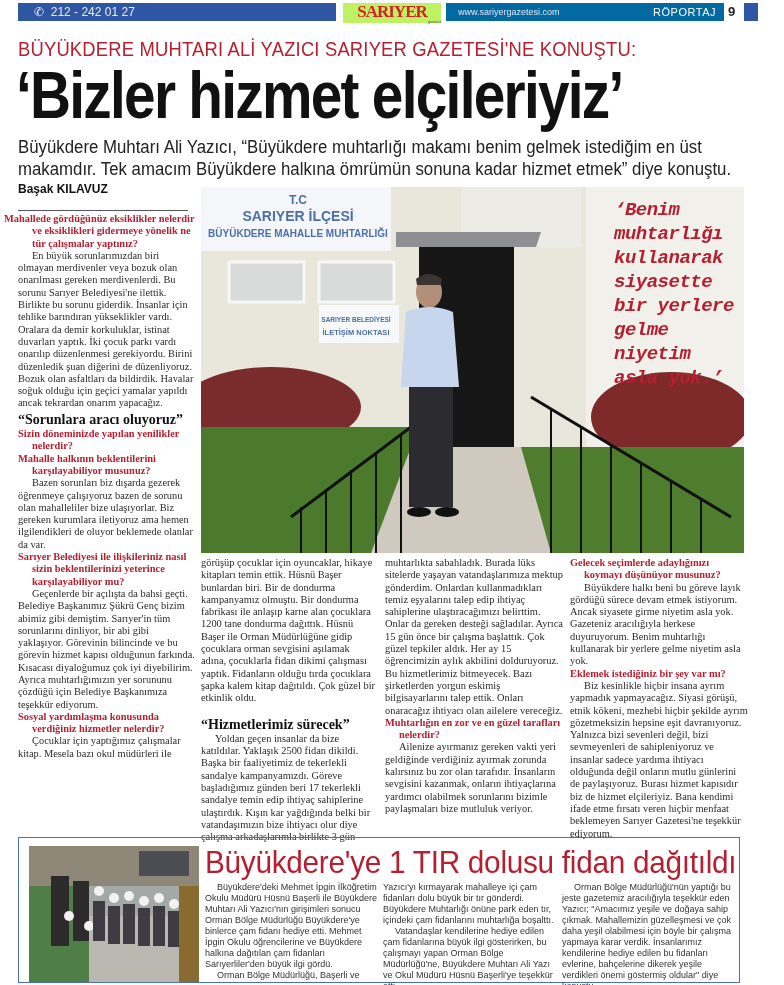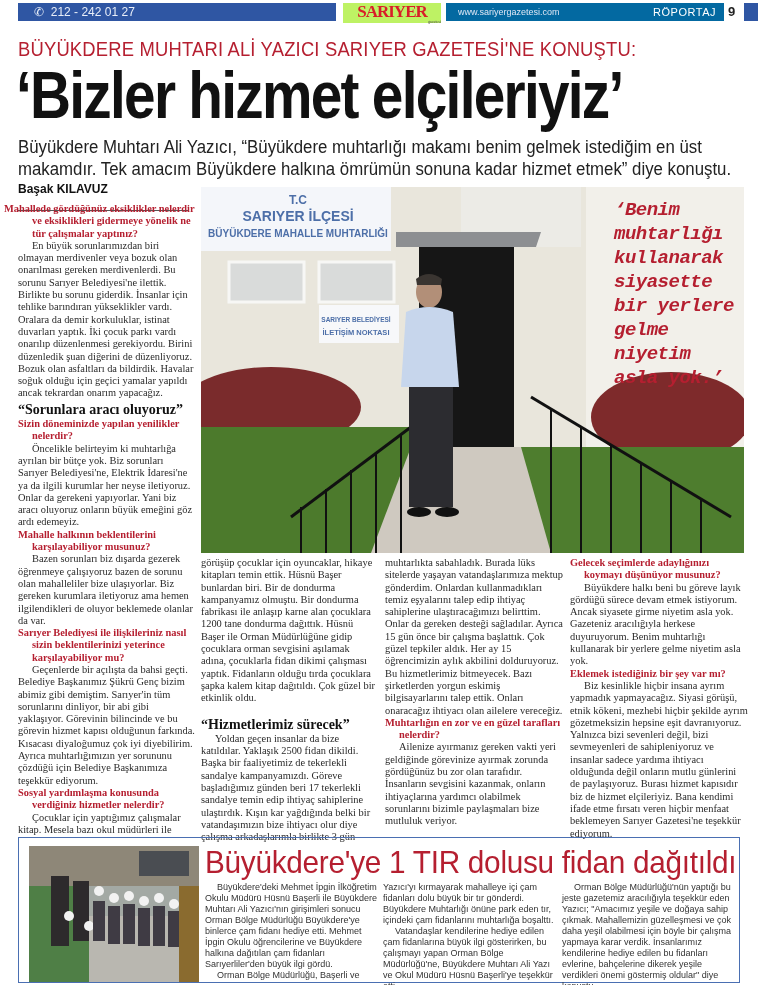--- a/index.html
+++ b/index.html
@@ -47,26 +47,25 @@
   </div>
   <div class="tb-page">9</div>
   <div class="tb-tail"></div>
 </div>
 
 <div class="kicker">BÜYÜKDERE MUHTARI ALİ YAZICI SARIYER GAZETESİ'NE KONUŞTU:</div>
 <div class="headline">‘Bizler hizmet elçileriyiz’</div>
 <div class="lead">Büyükdere Muhtarı Ali Yazıcı, “Büyükdere muhtarlığı makamı benim gelmek istediğim en üst makamdır. Tek amacım Büyükdere halkına ömrümün sonuna kadar hizmet etmek” diye konuştu.</div>
 <div class="byline">Başak KILAVUZ</div>
 
-<div class="col" style="left:18px;top:203px;width:178px">
+<div class="col" style="left:18px;top:213px;width:178px">
   <div class="q"><span></span><span>Mahallede gördüğünüz eksiklikler nelerdir ve eksiklikleri gidermeye yönelik ne tür çalışmalar yaptınız?</span></div>
   <p>En büyük sorunlarımızdan biri olmayan merdivenler veya bozuk olan onarılması gereken merdivenlerdi. Bu sorunu Sarıyer Belediyesi'ne ilettik. Birlikte bu sorunu giderdik. İnsanlar için tehlike barındıran yükseklikler vardı. Oralara da demir korkuluklar, istinat duvarları yaptık. İki çocuk parkı vardı onarılıp düzenlenmesi gerekiyordu. Birini düzenledik şuan diğerini de düzenliyoruz. Bozuk olan asfaltları da bildirdik. Havalar soğuk olduğu için geçici yamalar yapıldı ancak tekrardan onarım yapacağız.</p>
   <h3>“Sorunlara aracı oluyoruz”</h3>
   <div class="q"><span>Sizin döneminizde yapılan yenilikler nelerdir?</span></div>
-  <p>Öncelikle belirteyim ki muhtarlığa ayrılan bir bütçe yok. Biz sorunları Sarıyer Belediyesi'ne, Elektrik İdaresi'ne ya da ilgili kurumlar her neyse iletiyoruz. Onlar da gerekeni yapıyorlar. Yani biz aracı oluyoruz onların büyük emeğini göz ardı edemeyiz.</p>
   <div class="q"><span>Mahalle halkının beklentilerini karşılayabiliyor musunuz?</span></div>
   <p>Bazen sorunları biz dışarda gezerek öğrenmeye çalışıyoruz bazen de sorunu olan mahalleliler bize ulaşıyorlar. Biz gereken kurumlara iletiyoruz ama hemen ilgilendikleri de oluyor beklemede olanlar da var.</p>
   <div class="q"><span>Sarıyer Belediyesi ile ilişkileriniz nasıl sizin beklentilerinizi yeterince karşılayabiliyor mu?</span></div>
   <p>Geçenlerde bir açılışta da bahsi geçti. Belediye Başkanımız Şükrü Genç bizim abimiz gibi demiştim. Sarıyer'in tüm sorunlarını dinliyor, bir abi gibi yaklaşıyor. Görevinin bilincinde ve bu görevin hizmet kapısı olduğunun farkında. Kısacası diyaloğumuz çok iyi diyebilirim. Ayrıca muhtarlığımızın yer sorununu çözdüğü için Belediye Başkanımıza teşekkür ediyorum.</p>
   <div class="q"><span>Sosyal yardımlaşma konusunda verdiğiniz hizmetler nelerdir?</span></div>
   <p>Çocuklar için yaptığımız çalışmalar kitap. Mesela bazı okul müdürleri ile</p>
 </div>
 
 <div class="photo">
   <svg width="543" height="366" viewBox="0 0 543 366">
@@ -122,21 +121,21 @@
 
 <div class="col" style="left:201px;top:557px;width:176px">
   <p style="text-indent:0">görüşüp çocuklar için oyuncaklar, hikaye kitapları temin ettik. Hüsnü Başer bunlardan biri. Bir de dondurma kampanyamız olmuştu. Bir dondurma fabrikası ile anlaşıp karne alan çocuklara 1200 tane dondurma dağıttık. Hüsnü Başer ile Orman Müdürlüğüne gidip çocuklara orman sevgisini aşılamak adına, çocuklarla fidan dikimi çalışması yaptık. Fidanların olduğu tırda çocuklara şapka kalem kitap dağıtıldı. Çok güzel bir etkinlik oldu.</p>
   <h3 style="margin-top:14px">“Hizmetlerimiz sürecek”</h3>
   <p>Yoldan geçen insanlar da bize katıldılar. Yaklaşık 2500 fidan dikildi. Başka bir faaliyetimiz de tekerlekli sandalye kampanyamızdı. Göreve başladığımız günden beri 17 tekerlekli sandalye temin edip ihtiyaç sahiplerine ulaştırdık. Kışın kar yağdığında belki bir vatandaşımızın bize ihtiyacı olur diye çalışma arkadaşlarımla birlikte 3 gün</p>
 </div>
 
 <div class="col" style="left:385px;top:557px;width:178px">
   <p style="text-indent:0">muhtarlıkta sabahladık. Burada lüks sitelerde yaşayan vatandaşlarımıza mektup gönderdim. Onlardan kullanmadıkları temiz eşyalarını talep edip ihtiyaç sahiplerine ulaştıracağımızı belirttim. Onlar da gereken desteği sağladılar. Ayrıca 15 gün önce bir çalışma başlattık. Çok güzel tepkiler aldık. Her ay 15 öğrencimizin aylık akbilini dolduruyoruz. Bu hizmetlerimiz bitmeyecek. Bazı şirketlerden yorgun eskimiş bilgisayarlarını talep ettik. Onları onaracağız ihtiyacı olan ailelere vereceğiz.</p>
   <div class="q"><span>Muhtarlığın en zor ve en güzel tarafları nelerdir?</span></div>
-  <p>Ailenize ayırmanız gereken vakti yeri geldiğinde görevinize ayırmak zorunda gördüğünüz bu zor olan tarafıdır. İnsanların sevgisini kazanmak, onların ihtiyaçlarına yardımcı olabilmek sorunlarını bizimle paylaşmaları bize mutluluk veriyor.</p>
+  <p>Ailenize ayırmanız gereken vakti yeri geldiğinde verdiğiniz ayırmak zorunda kalırsınız bu zor olan tarafıdır. İnsanların sevgisini kazanmak, onların ihtiyaçlarına yardımcı olabilmek sorunlarını bizimle paylaşmaları bize mutluluk veriyor.</p>
 </div>
 
 <div class="col" style="left:570px;top:557px;width:178px">
   <div class="q"><span>Gelecek seçimlerde adaylığınızı koymayı düşünüyor musunuz?</span></div>
   <p>Büyükdere halkı beni bu göreve layık gördüğü sürece devam etmek istiyorum. Ancak siyasete girme niyetim asla yok. Gazeteniz aracılığıyla herkese duyuruyorum. Benim muhtarlığı kullanarak bir yerlere gelme niyetim asla yok.</p>
   <div class="q"><span>Eklemek istediğiniz bir şey var mı?</span></div>
   <p>Biz kesinlikle hiçbir insana ayrım yapmadık yapmayacağız. Siyasi görüşü, etnik kökeni, mezhebi hiçbir şekilde ayrım gözetmeksizin hepsine eşit davranıyoruz. Yalnızca bizi sevenleri değil, bizi sevmeyenleri de sahipleniyoruz ve insanlar sadece yardıma ihtiyacı olduğunda değil onların mutlu günlerini de paylaşıyoruz. Burası hizmet kapısıdır biz de hizmet elçileriyiz. Bana kendimi ifade etme fırsatı veren hiçbir menfaat beklemeyen Sarıyer Gazetesi'ne teşekkür ediyorum.</p>
 </div>
 
 <div class="box">

